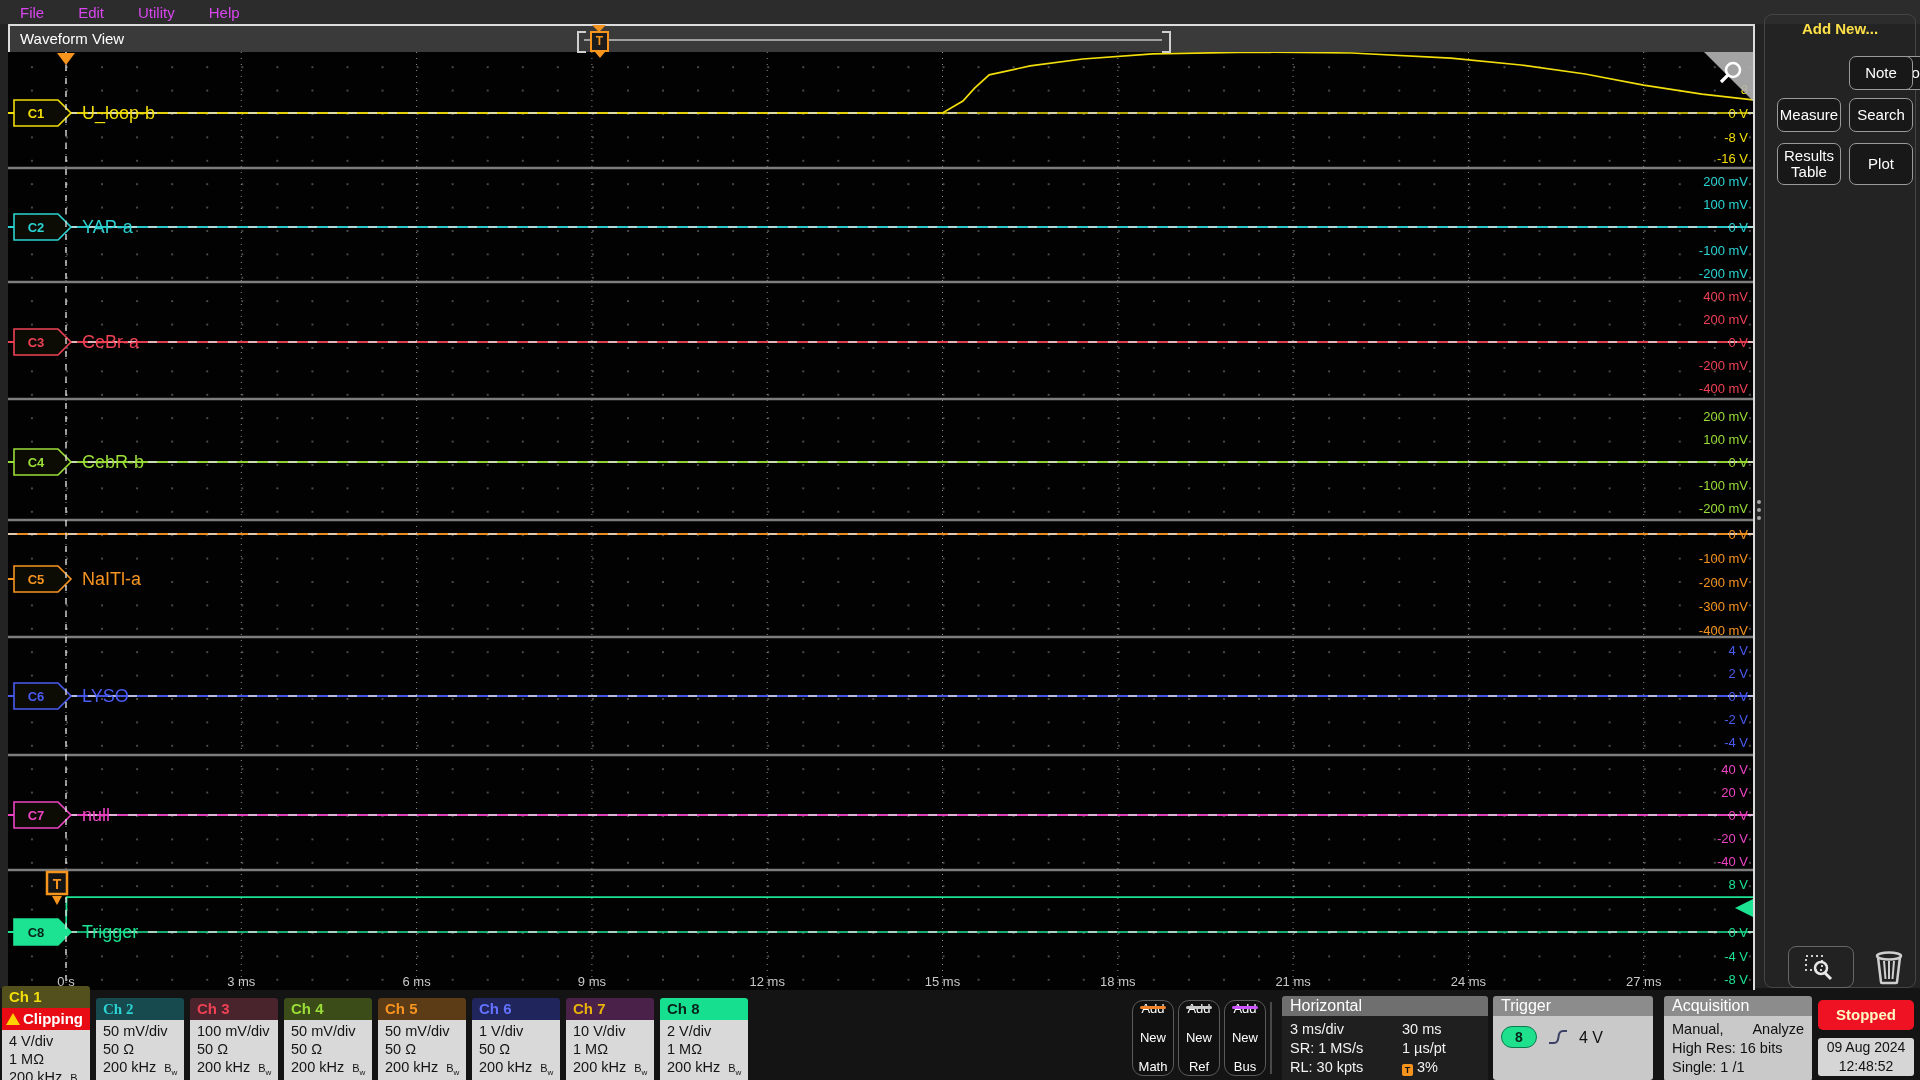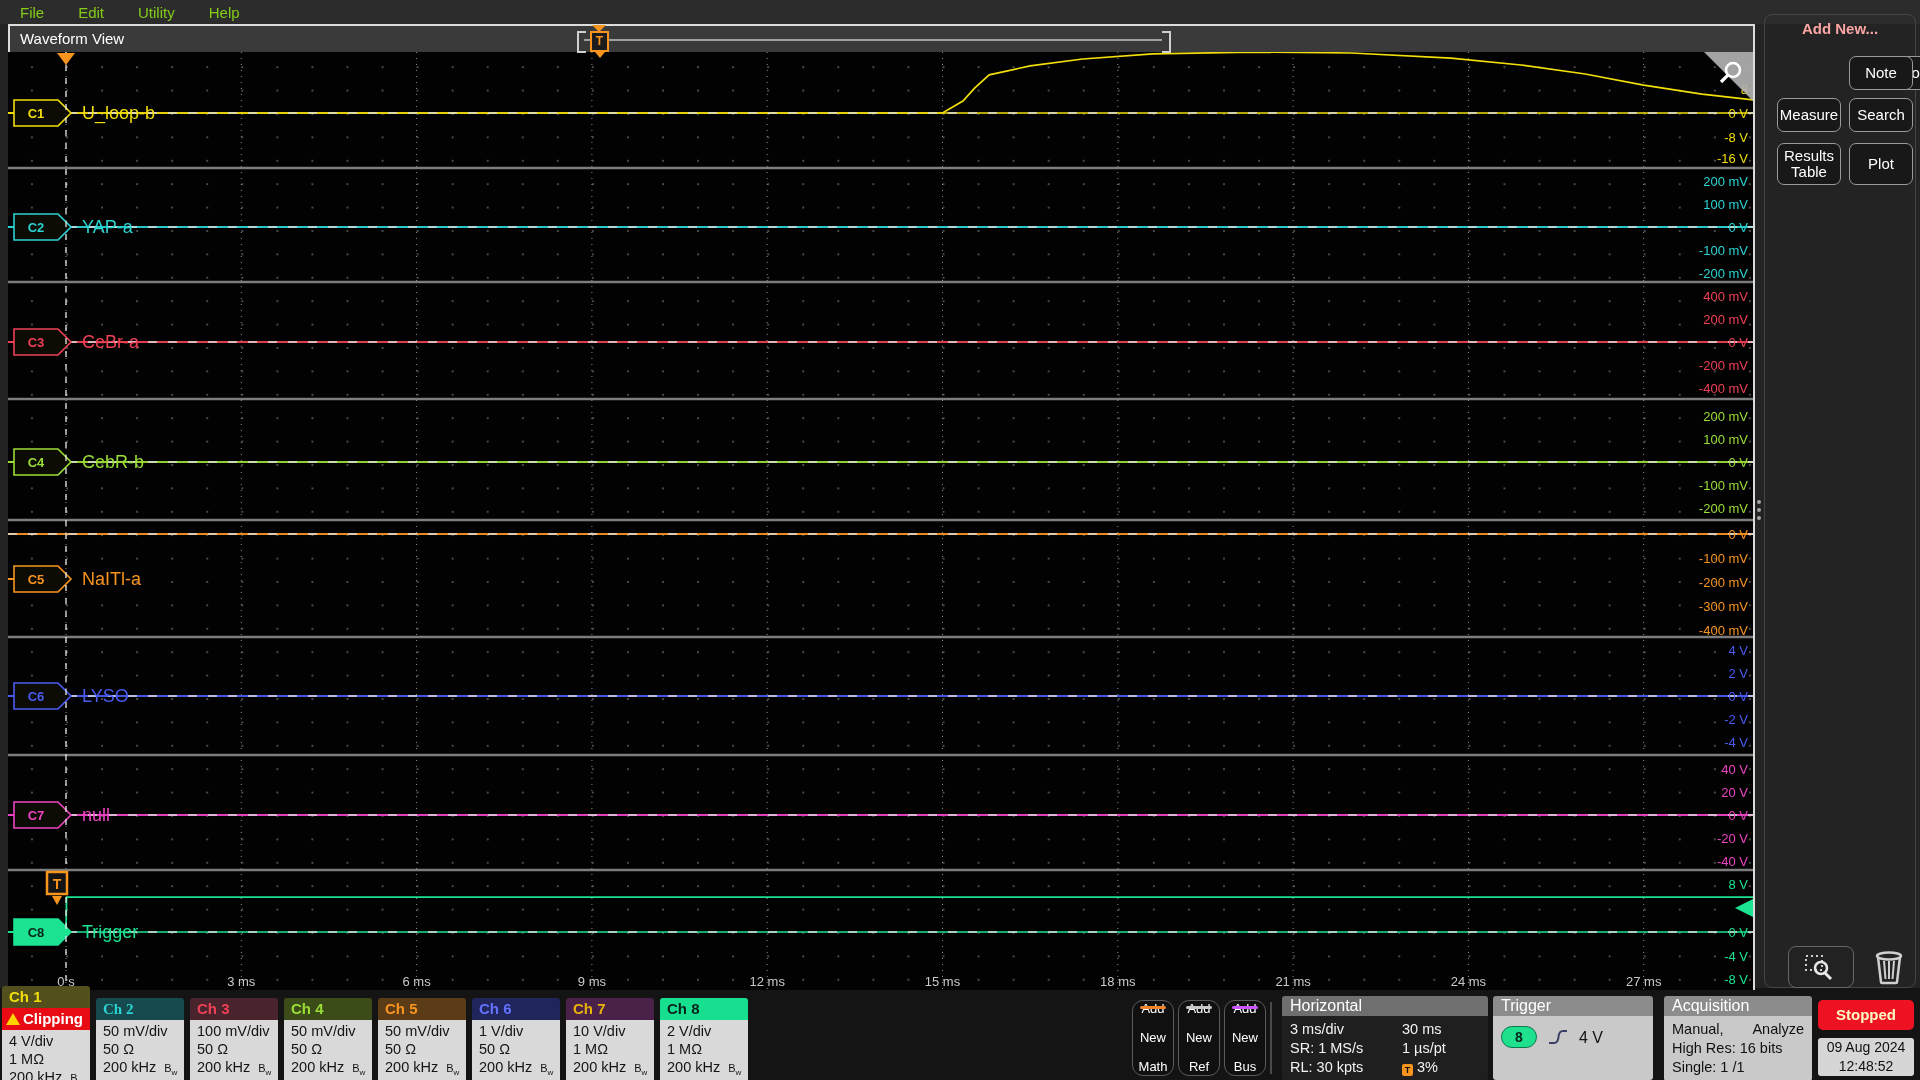--- a/index.html
+++ b/index.html
@@ -1,38 +1,38 @@
 <!DOCTYPE html>
 <html><head>
 <meta charset="utf-8">
 <style>
   html,body{margin:0;padding:0;background:#1d1d1d;width:1920px;height:1080px;overflow:hidden;
     font-family:"Liberation Sans","DejaVu Sans",sans-serif;-webkit-font-smoothing:antialiased;}
   #app{position:relative;width:1920px;height:1080px;background:#232323;}
   
   #menu-bar{position:absolute;left:0;top:0;width:1920px;height:24px;background:#2c2c2c;display:flex;align-items:center;padding-left:20px;gap:34px;box-sizing:border-box;}
-  .menu-item{color:#84cc16;font-size:15px;cursor:default;}
+  .menu-item{color:#d946ef;font-size:15px;cursor:default;}
   
   #wave-window{position:absolute;left:8px;top:24px;width:1747px;height:966px;border:2px solid #dcdcdc;box-sizing:border-box;background:#000;z-index:1;}
   #tab-bar{position:absolute;left:0;top:0;width:100%;height:26px;background:#3a3a3a;border-bottom:1px solid #191919;}
   #tab-title{position:absolute;left:10px;top:4px;color:#fff;font-size:15px;}
   
   .rv{position:absolute;z-index:6;}
   #rv-lbracket{left:577px;top:31px;width:7px;height:18px;border:2px solid #cfcfcf;border-right:none;}
   #rv-rbracket{left:1162px;top:31px;width:7px;height:18px;border:2px solid #cfcfcf;border-left:none;}
   #rv-line{left:584px;top:39px;width:578px;height:2px;background:#9f9f9f;}
   #rv-tbox{left:590px;top:31px;width:15px;height:17px;background:#1c1c1c;border:2px solid #f7941e;color:#f7941e;font-size:12px;font-weight:bold;text-align:center;line-height:17px;}
   #rv-tri-up{left:592px;top:25px;width:0;height:0;border-left:7px solid transparent;border-right:7px solid transparent;border-top:7px solid #f7941e;}
   #rv-tri-dn{left:595px;top:52px;width:0;height:0;border-left:5px solid transparent;border-right:5px solid transparent;border-top:6px solid #f7941e;}
   #grid-svg{position:absolute;left:8px;top:52px;z-index:2;}
   #splitter-dots{position:absolute;left:1757px;top:500px;z-index:7;display:flex;flex-direction:column;gap:4px;}
   #splitter-dots span{width:4px;height:4px;border-radius:50%;background:#a5a5a5;display:block;}
   
   #sidebar{position:absolute;left:1764px;top:14px;width:152px;height:974px;border:1px solid #454545;border-radius:8px;box-sizing:border-box;}
-  #sidebar-title{position:absolute;left:1764px;top:20px;width:152px;text-align:center;color:#fca5a5;font-size:15px;font-weight:bold;}
+  #sidebar-title{position:absolute;left:1764px;top:20px;width:152px;text-align:center;color:#fde047;font-size:15px;font-weight:bold;}
   .sb-btn{position:absolute;background:#181818;border:1px solid #9a9a9a;border-radius:7px;color:#fff;font-size:15px;display:flex;align-items:center;justify-content:center;text-align:center;line-height:1.05;cursor:pointer;}
   #btn-zoombox{position:absolute;left:1788px;top:946px;width:64px;height:40px;background:#222;border:1px solid #666;border-radius:8px;display:flex;align-items:center;justify-content:center;}
   #btn-trash{position:absolute;left:1864px;top:944px;width:50px;height:44px;display:flex;align-items:center;justify-content:center;}
   
   #bottom-bar{position:absolute;left:0;top:988px;width:1920px;height:92px;background:#141414;}
   .ch-badge{position:absolute;width:88px;border-radius:3px;overflow:hidden;z-index:3;}
   .ch-head{height:22px;font-size:15px;font-weight:bold;padding-left:7px;line-height:22px;}
   .ch-warn{height:22px;background:#e80b14;color:#fff;font-size:15px;font-weight:bold;padding-left:4px;line-height:22px;display:flex;align-items:center;gap:3px;}
   .warn-tri{width:0;height:0;border-left:7px solid transparent;border-right:7px solid transparent;border-bottom:12px solid #ffd200;position:relative;display:inline-block;}
   .ch-body{background:#d9d9d9;color:#141414;font-size:14.5px;padding:2px 0 2px 7px;line-height:18px;}

